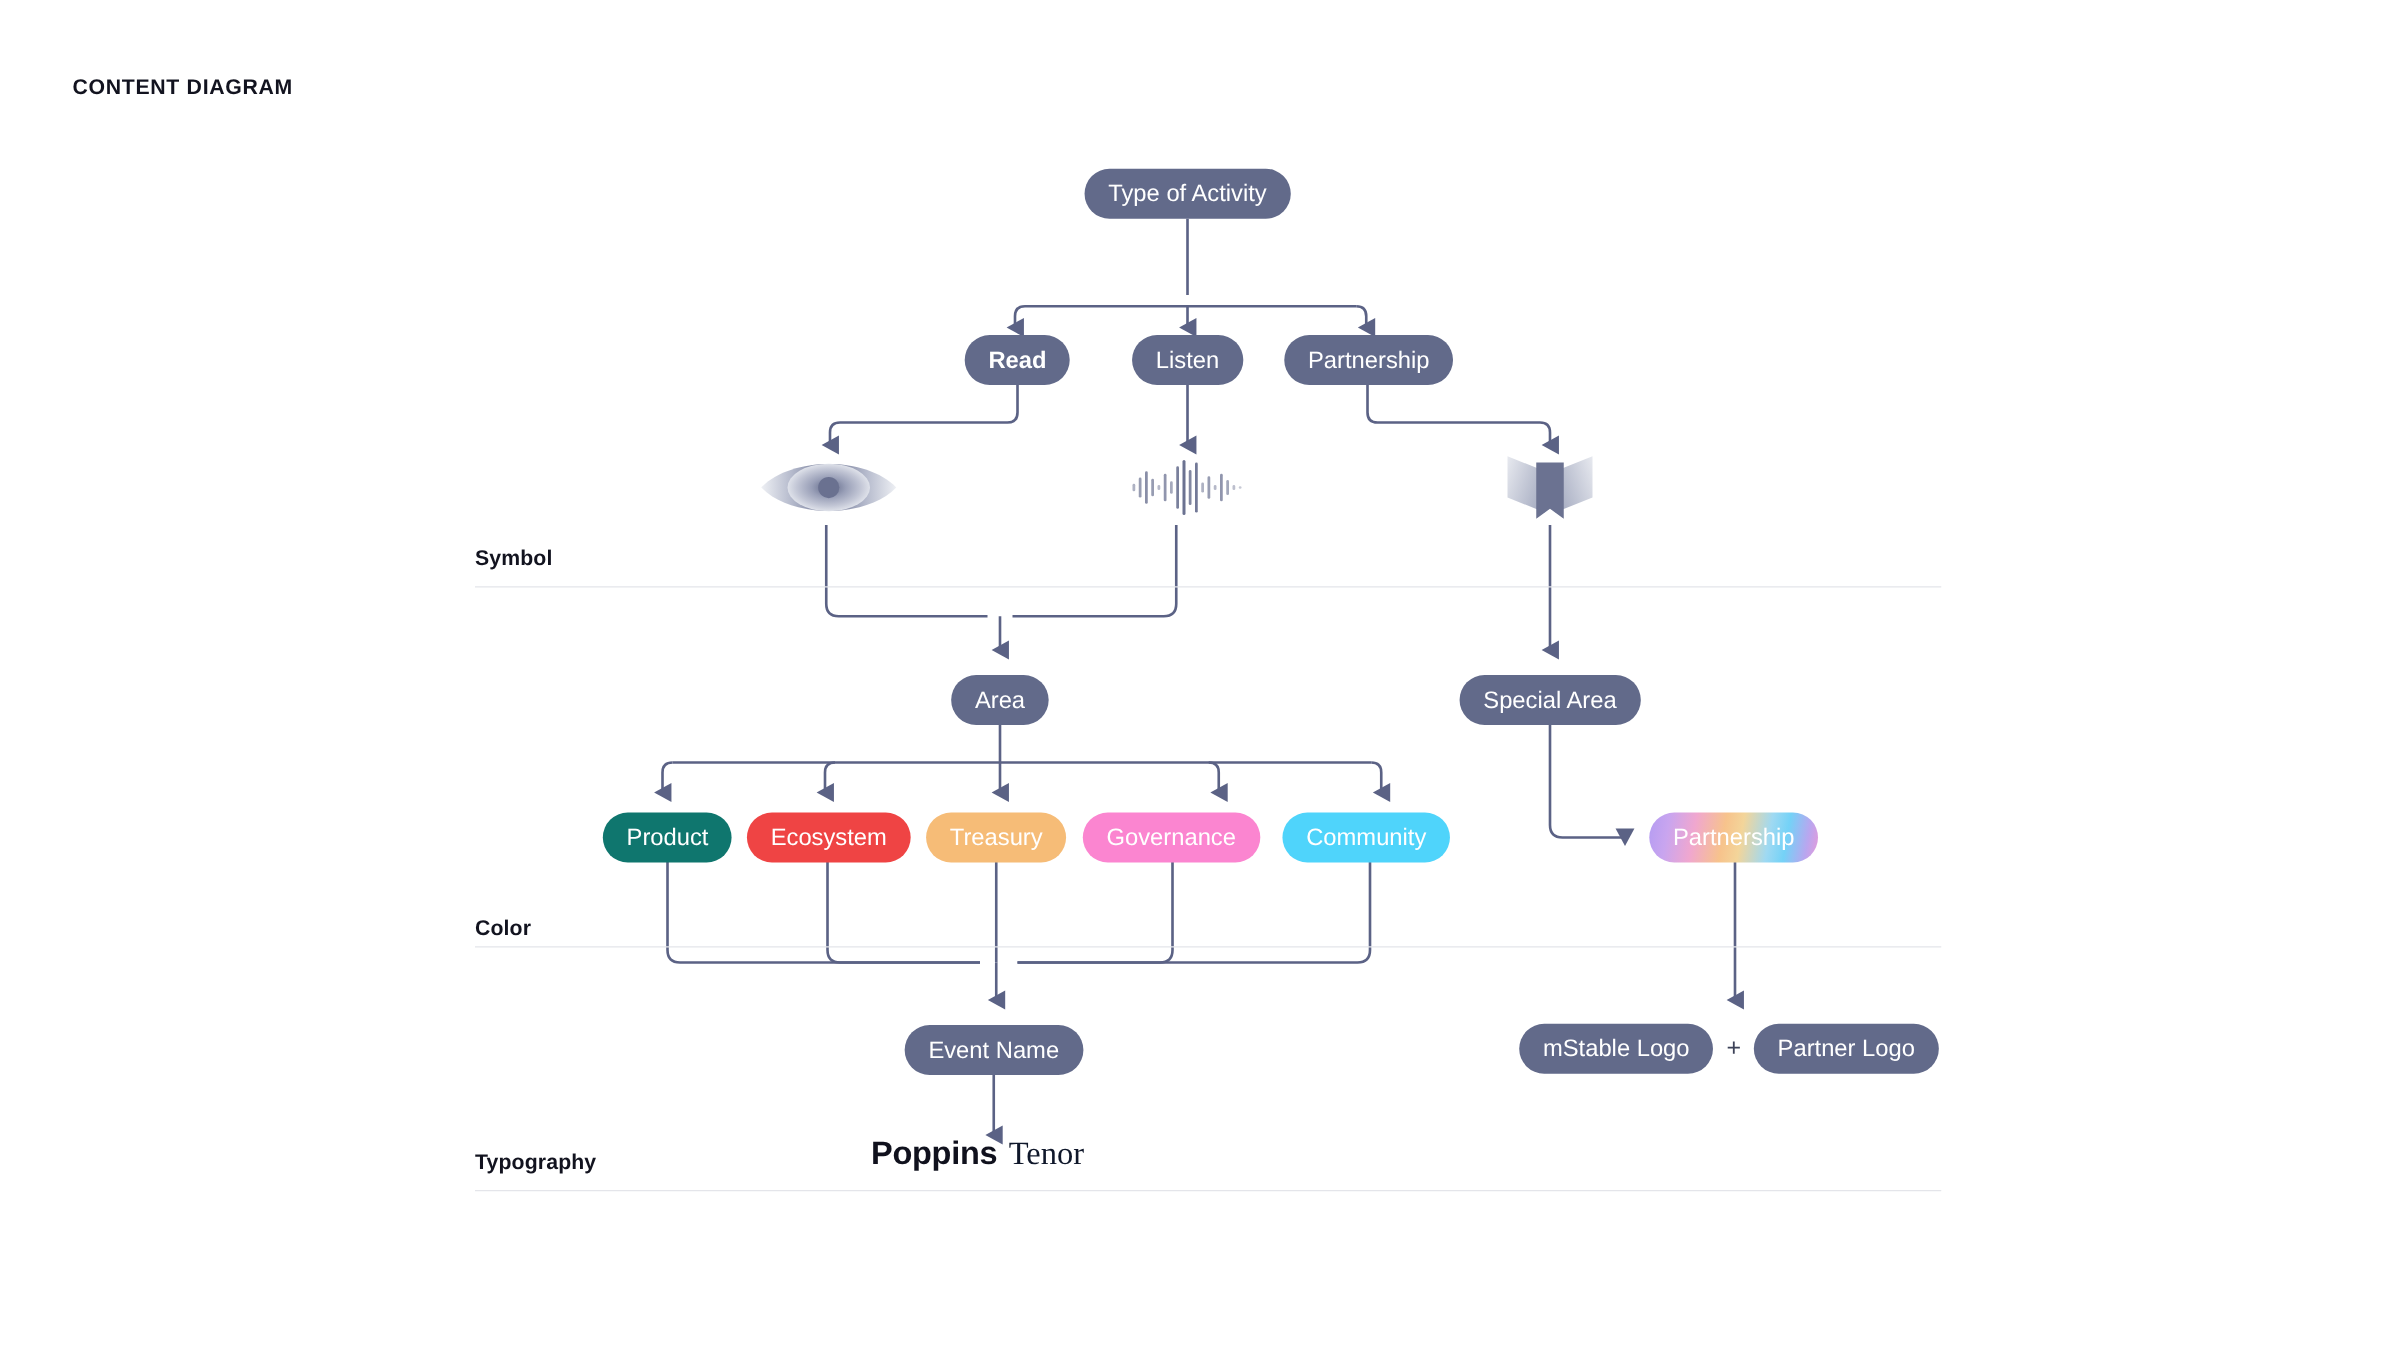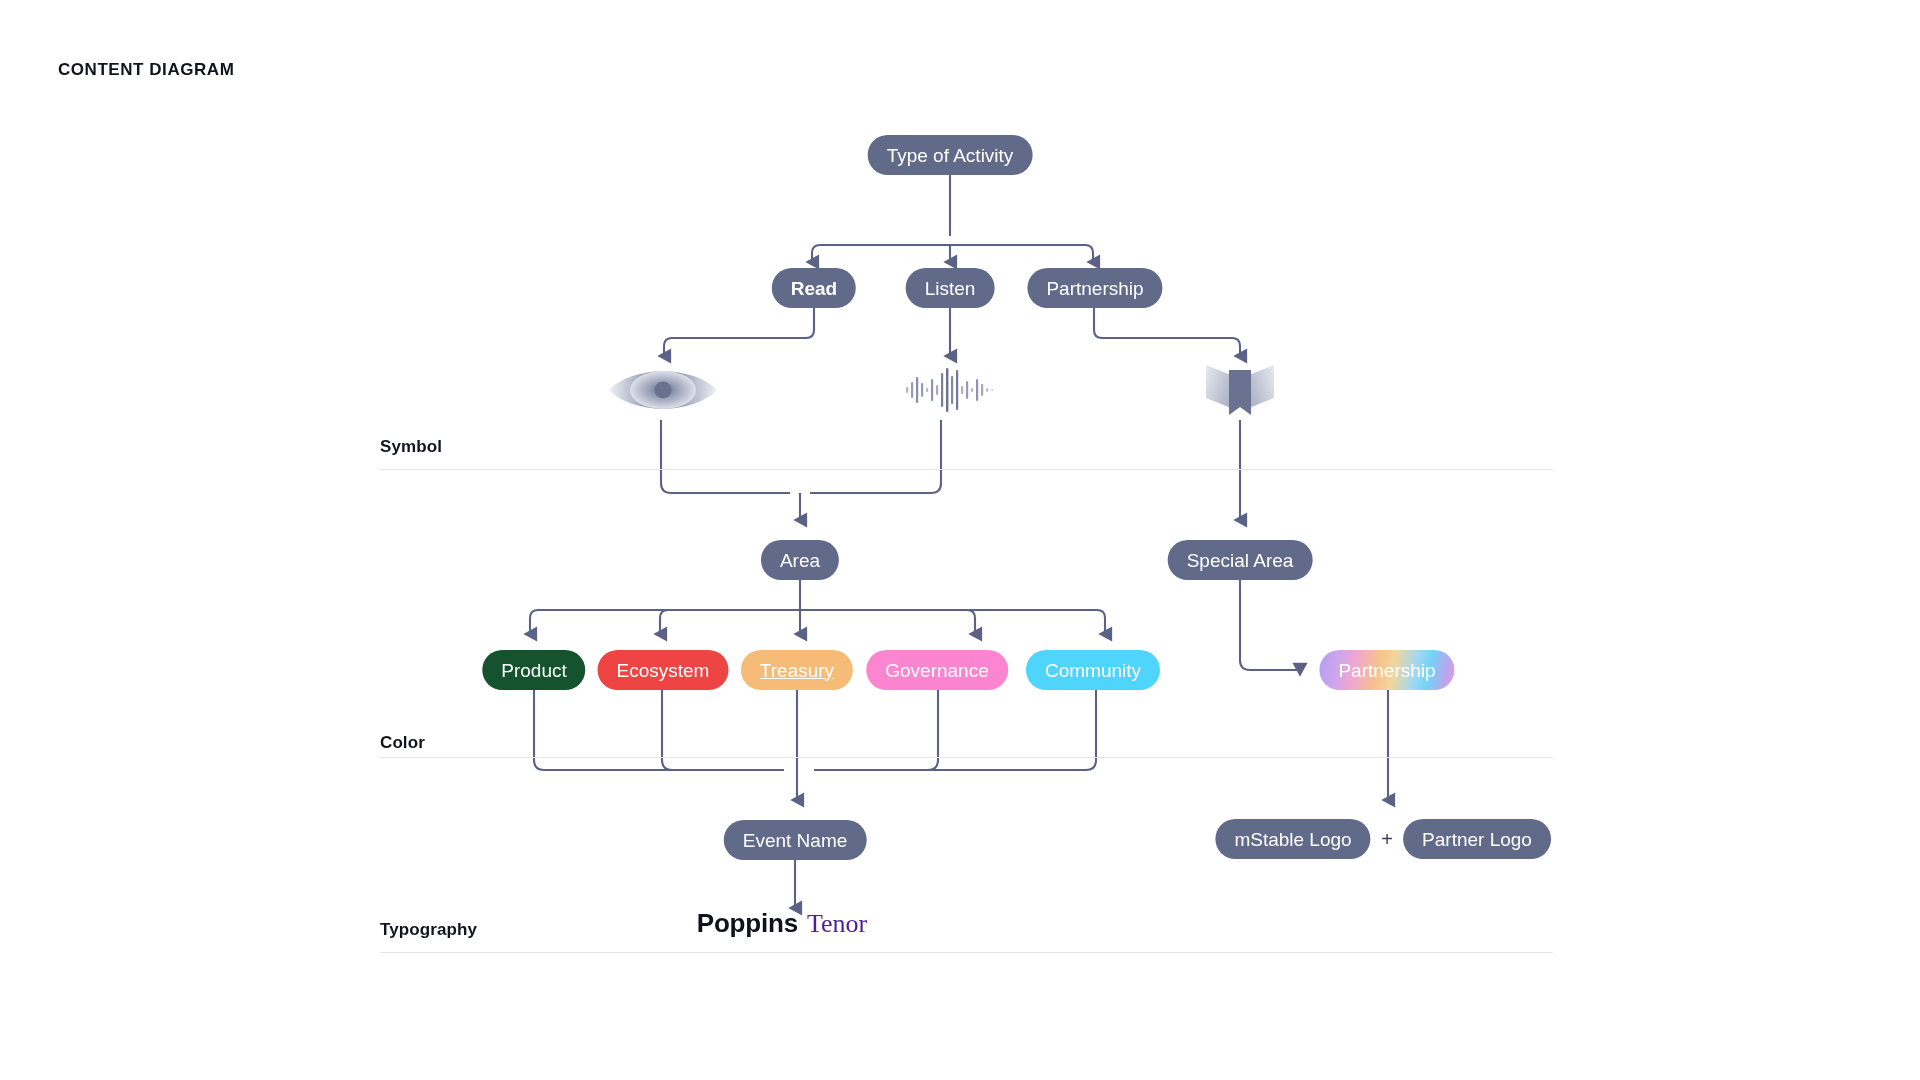--- a/index.html
+++ b/index.html
@@ -74,21 +74,21 @@
     line-height: 1;
     white-space: nowrap;
     box-sizing: border-box;
     padding: 0 19px;
     height: 40px;
     transform: translate(-50%, -50%);
   }
   .pill.slate {
     background: #626a8a;
   }
-  .pill.product     { background: #14532d; }
+  .pill.product     { background: #0f766e; }
   .pill.ecosystem   { background: #ef4444; }
   .pill.treasury    { background: #f6bc77; }
   .pill.governance  { background: #fb85d0; }
   .pill.community   { background: #4fd4fb; }
   .pill.partnership {
     background:
       linear-gradient(100deg,
         #b49cf2 0%,
         #c9a5ef 12%,
         #f0a7cf 27%,
@@ -134,21 +134,21 @@
     font-weight: bold;
     font-size: 26px;
     color: #10111d;
     letter-spacing: -0.2px;
     text-align: center;
   }
   .type-sample .tenor {
     font-family: "Liberation Serif", serif;
     font-weight: normal;
     font-size: 26px;
-    color: #4c1d95;
+    color: #0f172a;
   }
 </style>
 </head>
 <body>
 
 <div id="stage">
 
   <div class="doc-title">CONTENT DIAGRAM</div>
 
   <svg id="wires" viewBox="0 0 1920 1080" width="1920" height="1080">
@@ -275,21 +275,21 @@
   </div>
 
   <div class="row-label" style="left:380px; top:437px;">Symbol</div>
   <div class="divider" style="left:380px; top:469px; width:1173px;"></div>
 
   <div class="pill slate" style="left:800px; top:560px;">Area</div>
   <div class="pill slate" style="left:1240px; top:560px;text-align:center;">Special Area</div>
 
   <div class="pill product" style="left:534px; top:670px;">Product</div>
   <div class="pill ecosystem" style="left:663px; top:670px;">Ecosystem</div>
-  <div class="pill treasury" style="left:797px; top:670px;text-decoration:underline;">Treasury</div>
+  <div class="pill treasury" style="left:797px; top:670px;">Treasury</div>
   <div class="pill governance" style="left:937px; top:670px;">Governance</div>
   <div class="pill community" style="left:1093px; top:670px;">Community</div>
   <div class="pill partnership" style="left:1387px; top:670px;">Partnership</div>
 
   <div class="row-label" style="left:380px; top:733px;">Color</div>
   <div class="divider" style="left:380px; top:757px; width:1173px;"></div>
 
   <div class="pill slate" style="left:795px; top:840px;">Event Name</div>
 
   <div class="pill slate" style="left:1293px; top:839px;">mStable Logo</div>

